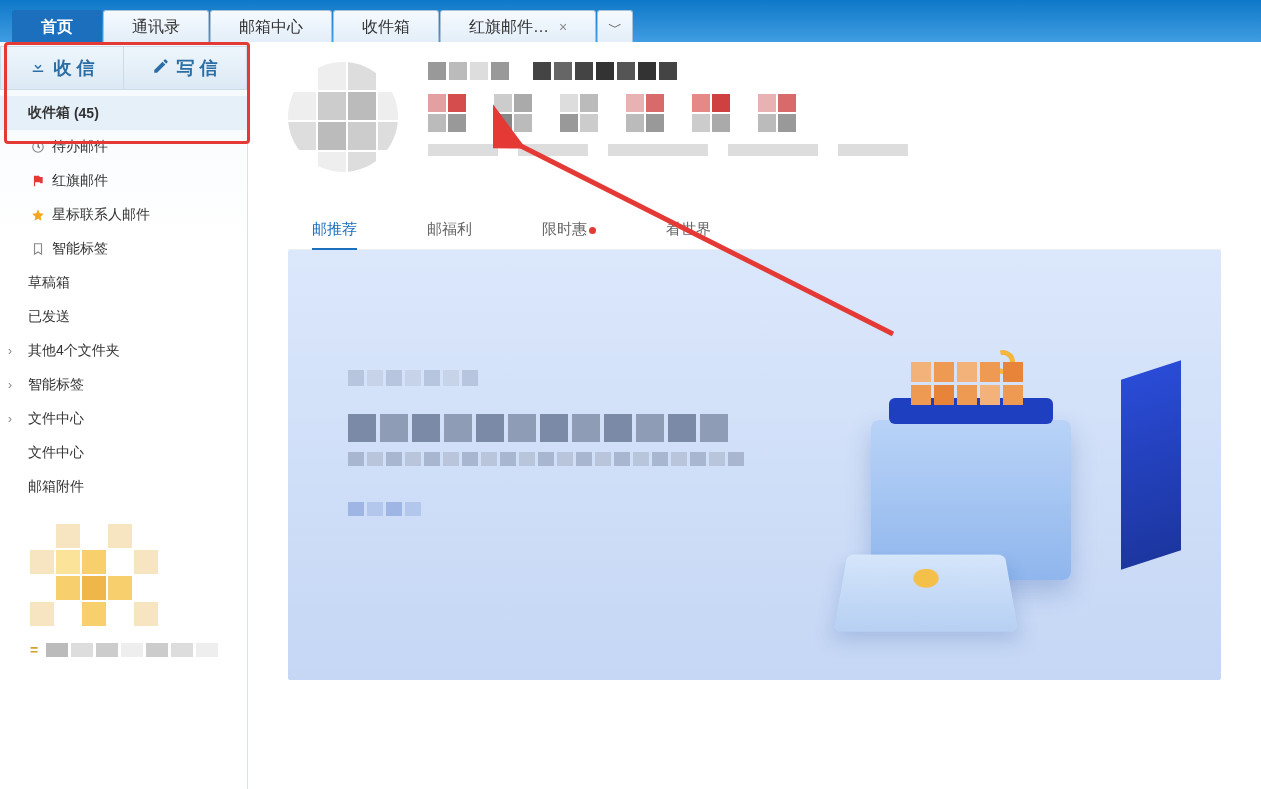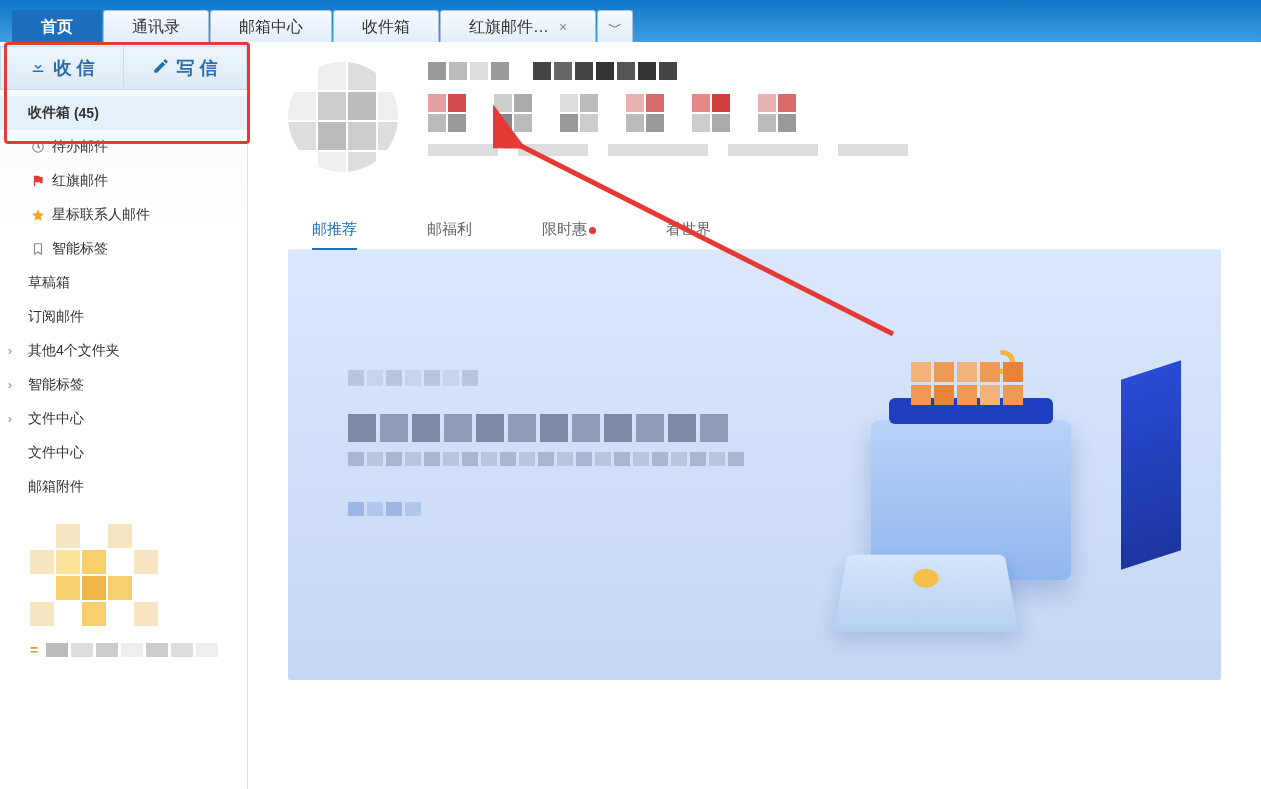--- a/index.html
+++ b/index.html
@@ -342,21 +342,21 @@
             <svg width="14" height="14" viewBox="0 0 24 24">
               <path fill="none" stroke="#8a8a8a" stroke-width="2" d="M6 3h12v18l-6-4-6 4z"></path>
             </svg>
           </span>
         <span>智能标签</span>
       </div>
       <div class="folder">
         <span>草稿箱</span>
       </div>
       <div class="folder">
-        <span>订阅邮件</span>
+        <span>已发送</span>
       </div>
       <div class="folder">
         <span class="chev">›</span>
         <span>其他4个文件夹</span>
       </div>
       <div class="folder">
         <span class="chev">›</span>
         <span>智能标签</span>
       </div>
       <div class="folder">

